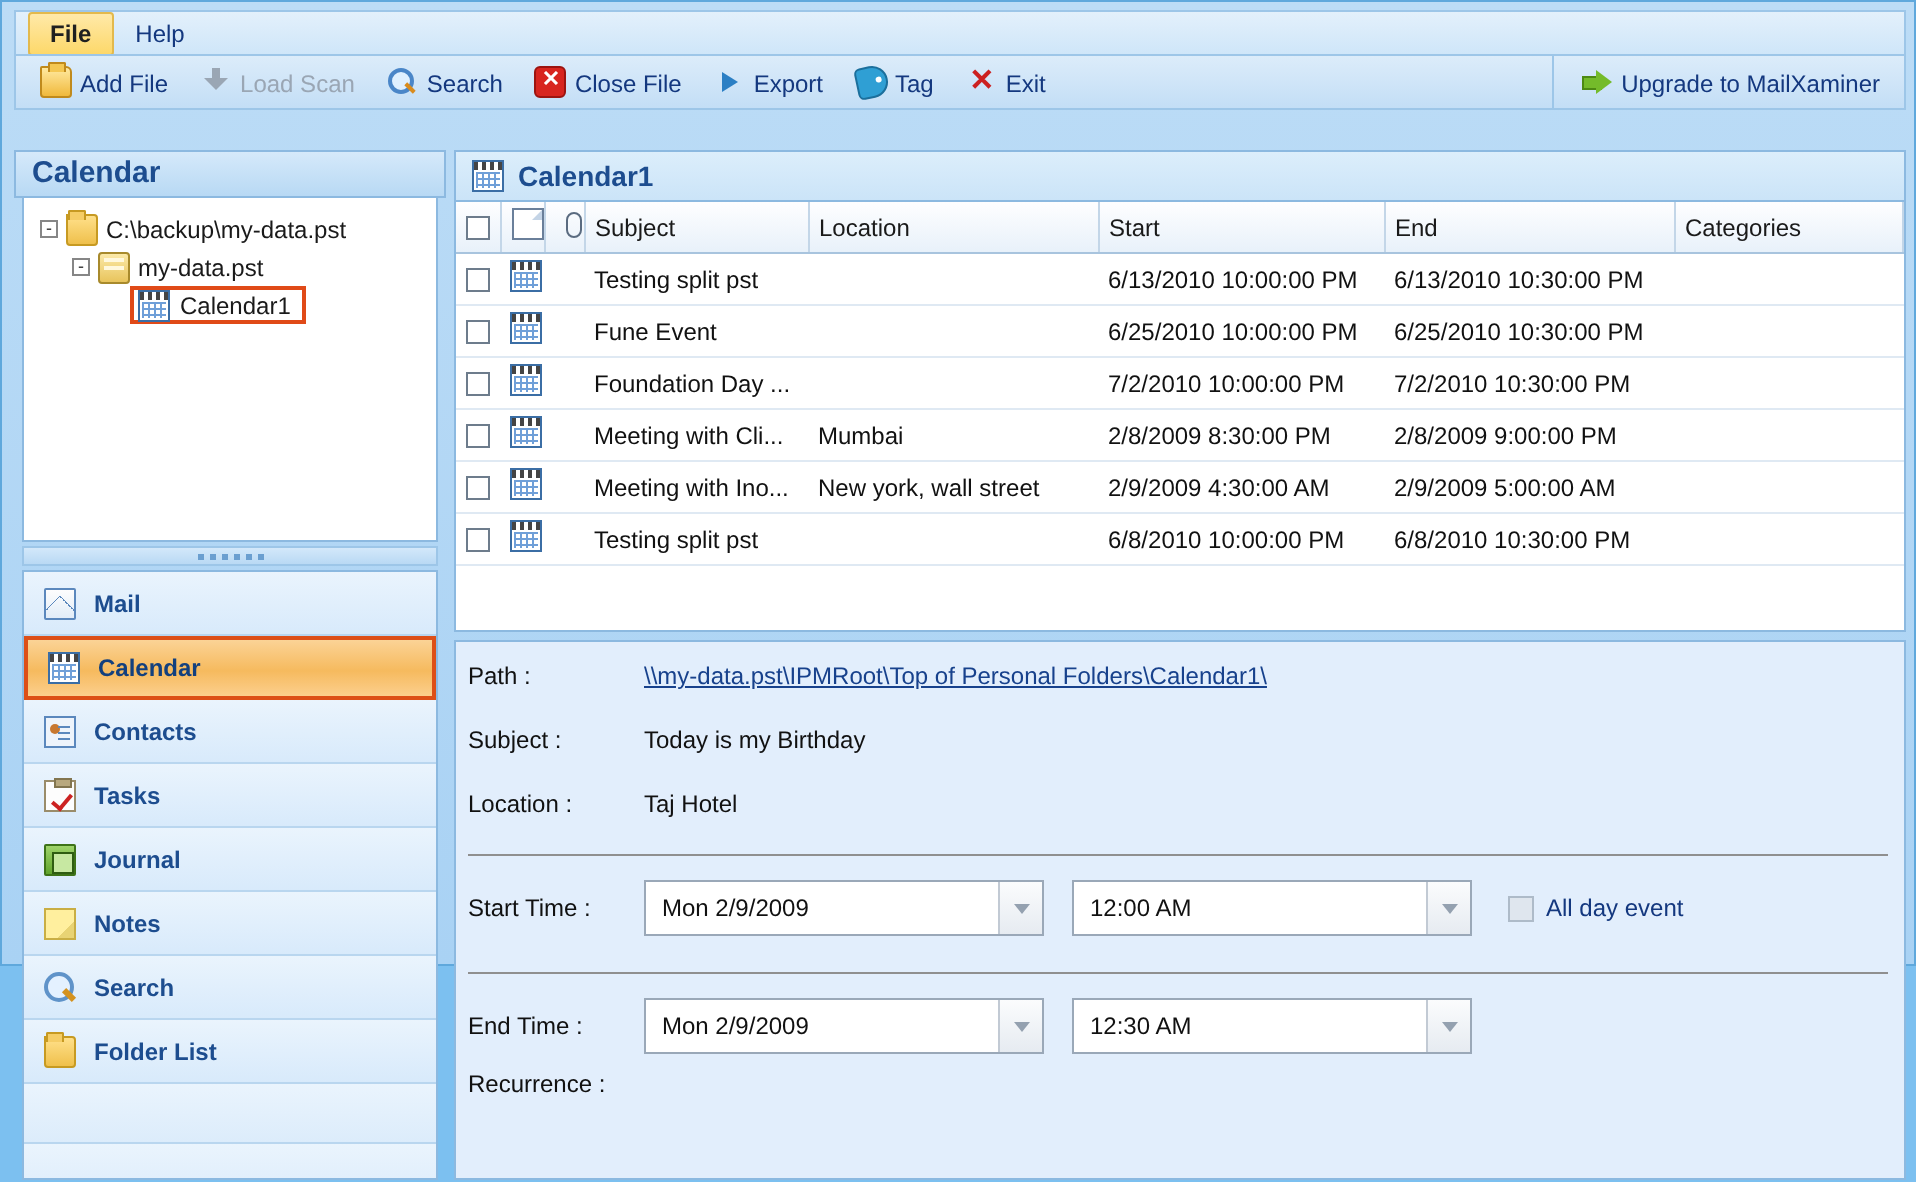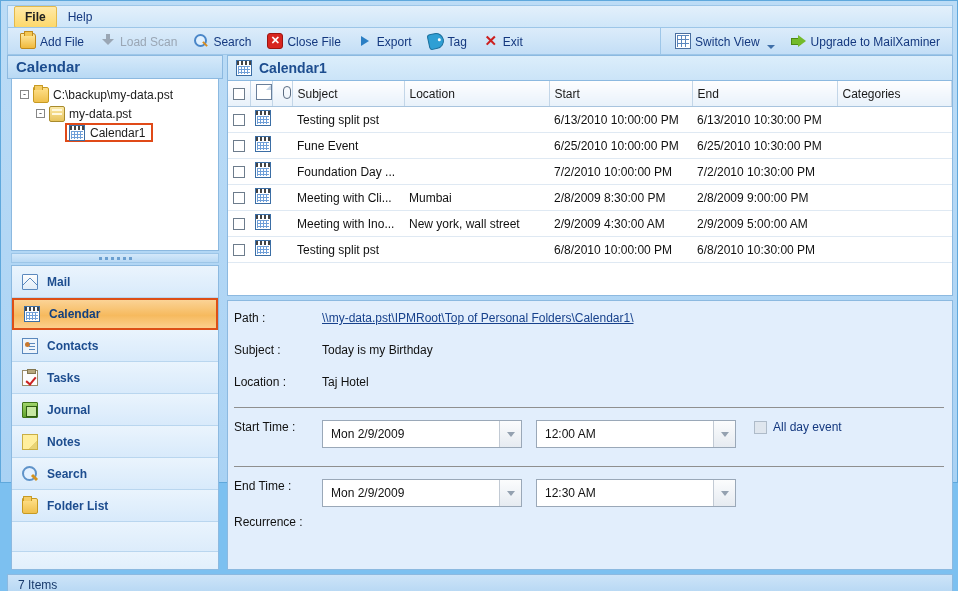--- a/index.html
+++ b/index.html
@@ -125,21 +125,21 @@
   .ico-search-big:before{content:"";position:absolute;left:0;top:0;width:11px;height:11px;border:2px solid #5f93c9;border-radius:50%;background:#e4f1ff;}
   .ico-search-big:after{content:"";position:absolute;left:9px;top:10px;width:7px;height:3px;background:#d4921f;transform:rotate(45deg);}
   .ico-paperclip{position:relative;}
   .ico-paperclip:after{content:"";position:absolute;left:5px;top:2px;width:6px;height:11px;border:1.5px solid #5a6b80;border-radius:4px;}
   .ico-doc{background:#fff;border:1px solid #6a7f9a;position:relative;}
   .ico-doc:after{content:"";position:absolute;right:0;top:0;border-left:5px solid transparent;border-bottom:5px solid #c4d4e6;}
   .ico-pst{background:linear-gradient(180deg,#fbe9a8,#e8c45c);border:1px solid #a88a2c;border-radius:2px;position:relative;}
   .ico-pst:after{content:"";position:absolute;left:2px;top:2px;right:2px;height:2px;background:#fff8dd;box-shadow:0 4px 0 #fff8dd;}
 
   
-  .body-split { display: flex; height: 515px; margin-top: 0; gap: 4px; }
+  .body-split { display: flex; height: 515px; margin-top: 20px; gap: 4px; }
 
   
   .left-col { width: 216px; display: flex; flex-direction: column; }
   .panel-title {
     height: 24px;
     background: linear-gradient(180deg,#d5e9fa 0%,#b8d9f4 100%);
     border: 1px solid #8cb9e0;
     color: #1d4d8f;
     font-size: 15px; font-weight: bold;
     padding-left: 8px; line-height: 22px;
@@ -239,21 +239,21 @@
     background: #e2eefc;
     border: 1px solid #8cb9e0;
     padding: 10px 0 0 6px;
     position: relative; overflow: hidden;
   }
   .d-row { display:flex; align-items:flex-start; margin-bottom: 18px; }
   .d-label { width: 88px; color:#111; font-size:12px; flex:0 0 88px; }
   .d-value { color:#111; font-size:12px; }
   .d-link { color:#17418c; text-decoration: underline; cursor: pointer; }
   .hr { height:1px; background:#8f8f8f; margin: 4px 8px 12px 0; }
-  .field-row { display:flex; }
+  .field-row { display:flex; align-items:center; }
   .combo {
     height: 28px; background:#fff; border:1px solid #9aa8b8;
     display:flex;align-items:center; position:relative;
   }
   .combo .txt { padding-left:8px; font-size:12px; color:#111; }
   .combo .drop {
     position:absolute; right:0; top:0; bottom:0; width:22px;
     background: linear-gradient(180deg,#fbfcfd,#e6ebf1);
     border-left:1px solid #c2cad4;
     display:flex;align-items:center;justify-content:center;cursor:pointer;
@@ -307,25 +307,20 @@
     <div class="tb-btn">
       <span class="ico ico-tag"></span>
       <span>Tag</span>
     </div>
     <div class="tb-btn">
       <span class="ico ico-x">✕</span>
       <span>Exit</span>
     </div>
 
     <div class="tb-right">
-      <div class="tb-btn">
-        <span class="ico ico-grid"></span>
-        <span>Switch View</span>
-        <span class="caret-dn"></span>
-      </div>
       <div class="tb-btn">
         <span class="ico ico-arrow-green"></span>
         <span>Upgrade to MailXaminer</span>
       </div>
     </div>
   </div>
 
   <div class="body-split">
 
     <div class="left-col">

